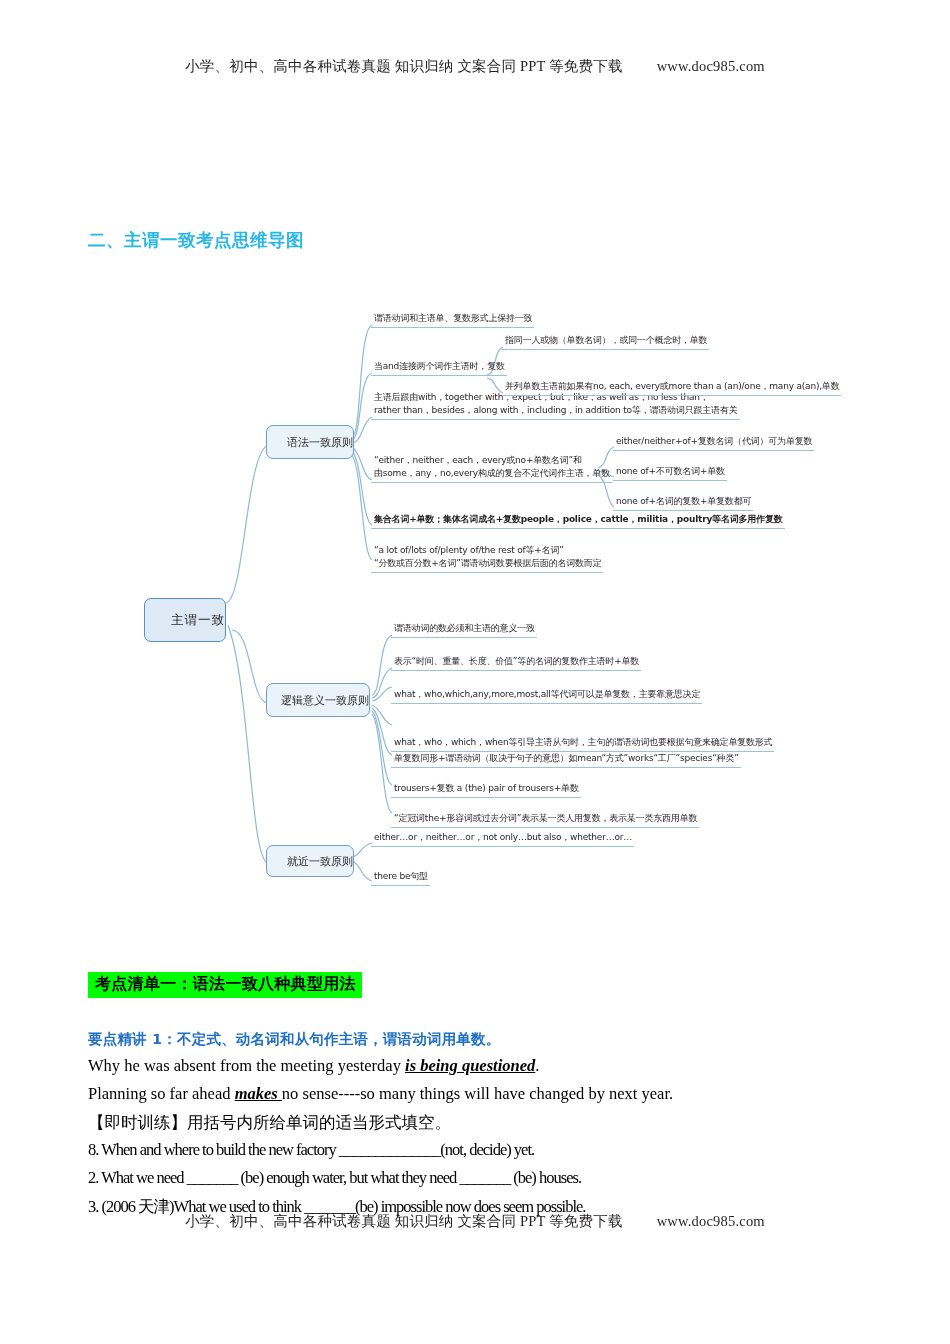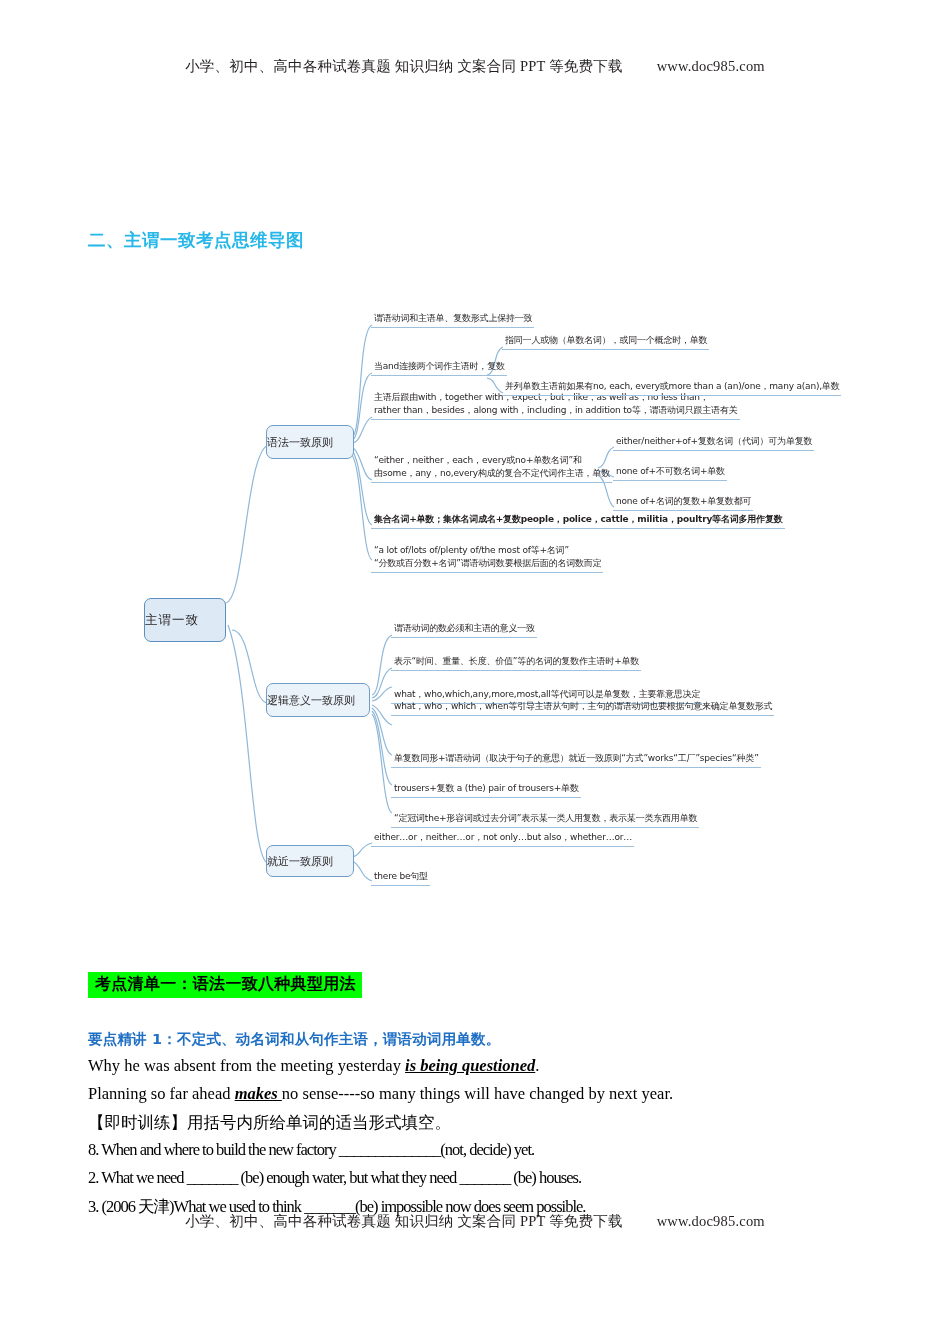--- a/index.html
+++ b/index.html
@@ -62,21 +62,21 @@
   .node {
     position: absolute;
     box-sizing: border-box;
     background: #ddeaf6;
     border: 1.2px solid #5b8fc0;
     border-radius: 7px;
     color: #231f20;
     font-family: "DejaVu Sans", "Liberation Sans", sans-serif;
     display: flex;
     align-items: center;
-    justify-content: flex-start;
+    justify-content: flex-end;
     text-align: center;
     letter-spacing: -0.3px;
   }
   .node.root {
     font-size: 12.5px;
     letter-spacing: 1px;
   }
   .node.branch {
     font-size: 11px;
     background: #eaf2fa;
@@ -213,28 +213,28 @@
 
   <div class="leaf two" style="left:371px; top:169px;"><span>“either，neither，each，every或no+单数名词”和</span>
 <span>由some，any，no,every构成的复合不定代词作主语，单数</span></div>
 
   <div class="leaf" style="left:613px; top:150px;">either/neither+of+复数名词（代词）可为单复数</div>
   <div class="leaf" style="left:613px; top:180px;">none of+不可数名词+单数</div>
   <div class="leaf" style="left:613px; top:210px;">none of+名词的复数+单复数都可</div>
 
   <div class="leaf" style="left:371px; top:228px;font-weight:bold;">集合名词+单数；集体名词成名+复数people，police，cattle，militia，poultry等名词多用作复数</div>
 
-  <div class="leaf two" style="left:371px; top:259px;"><span>“a lot of/lots of/plenty of/the most of等+名词”</span>
+  <div class="leaf two" style="left:371px; top:259px;"><span>“a lot of/lots of/plenty of/the rest of等+名词”</span>
 <span>“分数或百分数+名词”谓语动词数要根据后面的名词数而定</span></div>
 
   <div class="leaf" style="left:391px; top:337px;">谓语动词的数必须和主语的意义一致</div>
   <div class="leaf" style="left:391px; top:370px;">表示“时间、重量、长度、价值”等的名词的复数作主语时+单数</div>
   <div class="leaf" style="left:391px; top:403px;">what，who,which,any,more,most,all等代词可以是单复数，主要靠意思决定</div>
-  <div class="leaf" style="left:391px; top:415px;text-align:right;">what，who，which，when等引导主语从句时，主句的谓语动词也要根据句意来确定单复数形式</div>
-  <div class="leaf" style="left:391px; top:467px;">单复数同形+谓语动词（取决于句子的意思）就近一致原则“方式”works“工厂”species“种类”</div>
+  <div class="leaf" style="left:391px; top:451px;text-align:right;">what，who，which，when等引导主语从句时，主句的谓语动词也要根据句意来确定单复数形式</div>
+  <div class="leaf" style="left:391px; top:467px;">单复数同形+谓语动词（取决于句子的意思）如mean“方式”works“工厂”species“种类”</div>
   <div class="leaf" style="left:391px; top:497px;">trousers+复数 a (the) pair of trousers+单数</div>
   <div class="leaf" style="left:391px; top:527px;">“定冠词the+形容词或过去分词”表示某一类人用复数，表示某一类东西用单数</div>
 
   <div class="leaf" style="left:371px; top:546px;">either…or，neither…or，not only…but also，whether…or…</div>
   <div class="leaf" style="left:371px; top:585px;">there be句型</div>
 </div>
 
 <div id="kaodian-banner">考点清单一：语法一致八种典型用法</div>
 
 <div id="yaodian-line">要点精讲 1：不定式、动名词和从句作主语，谓语动词用单数。</div>

